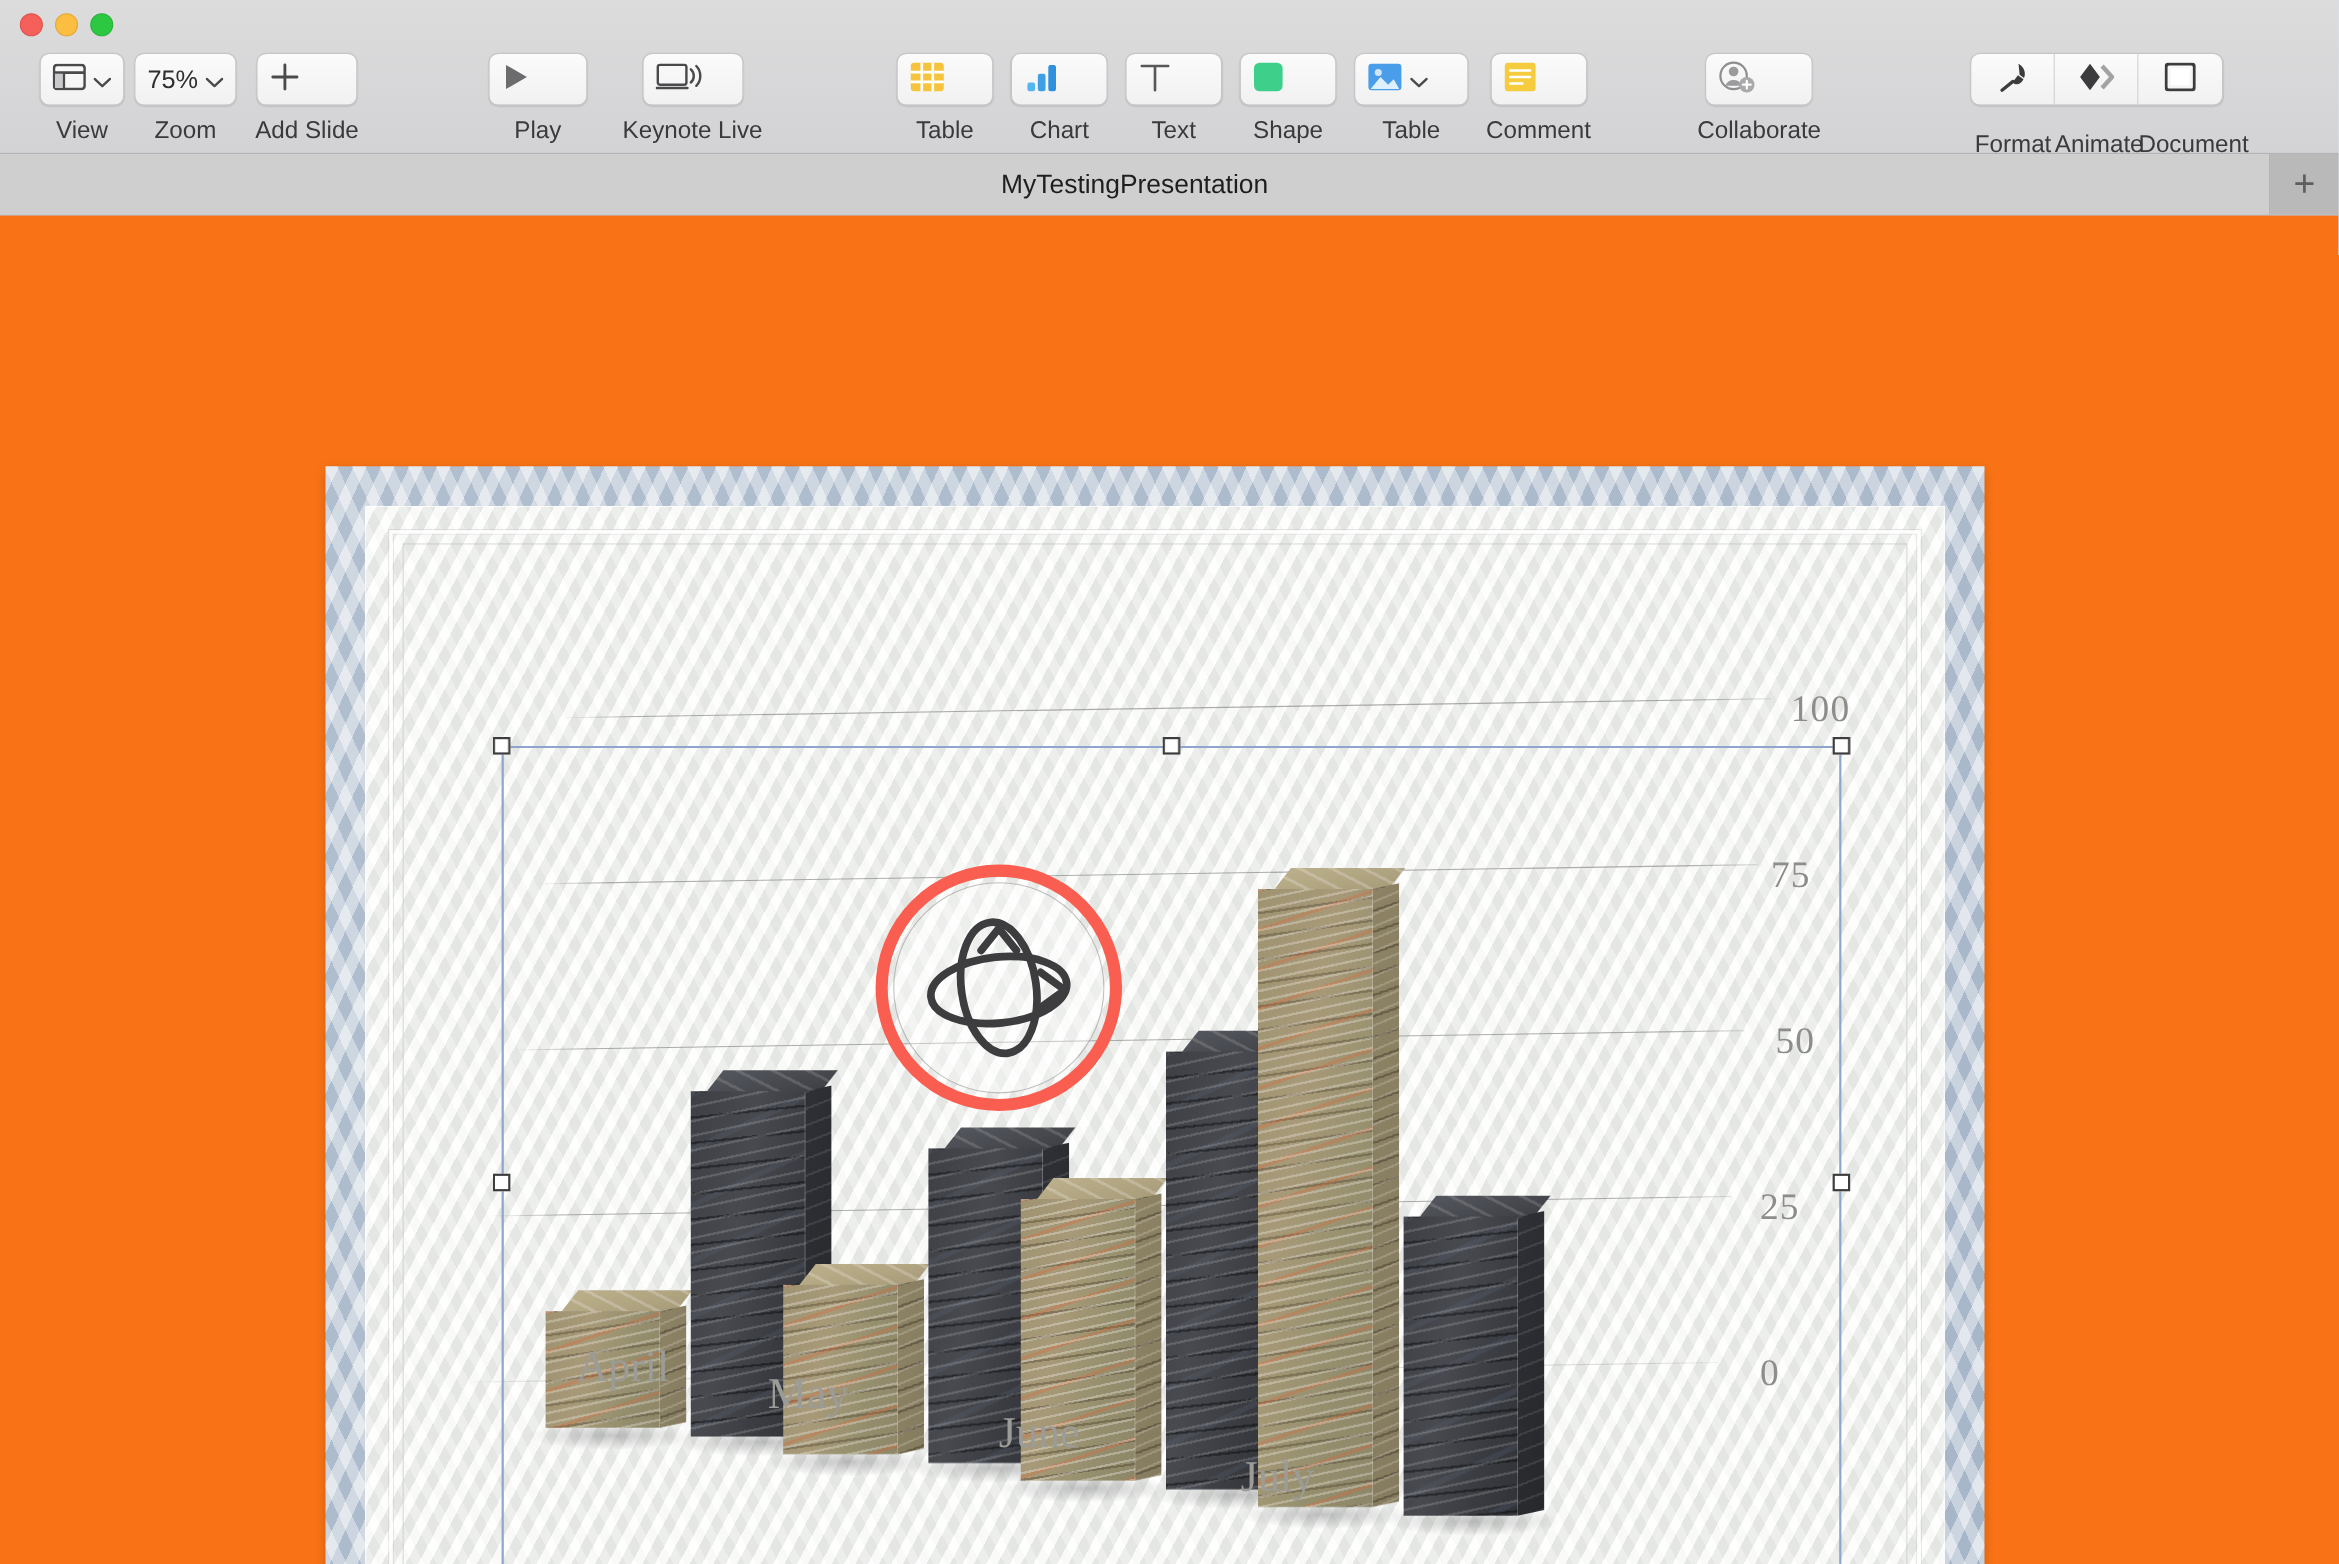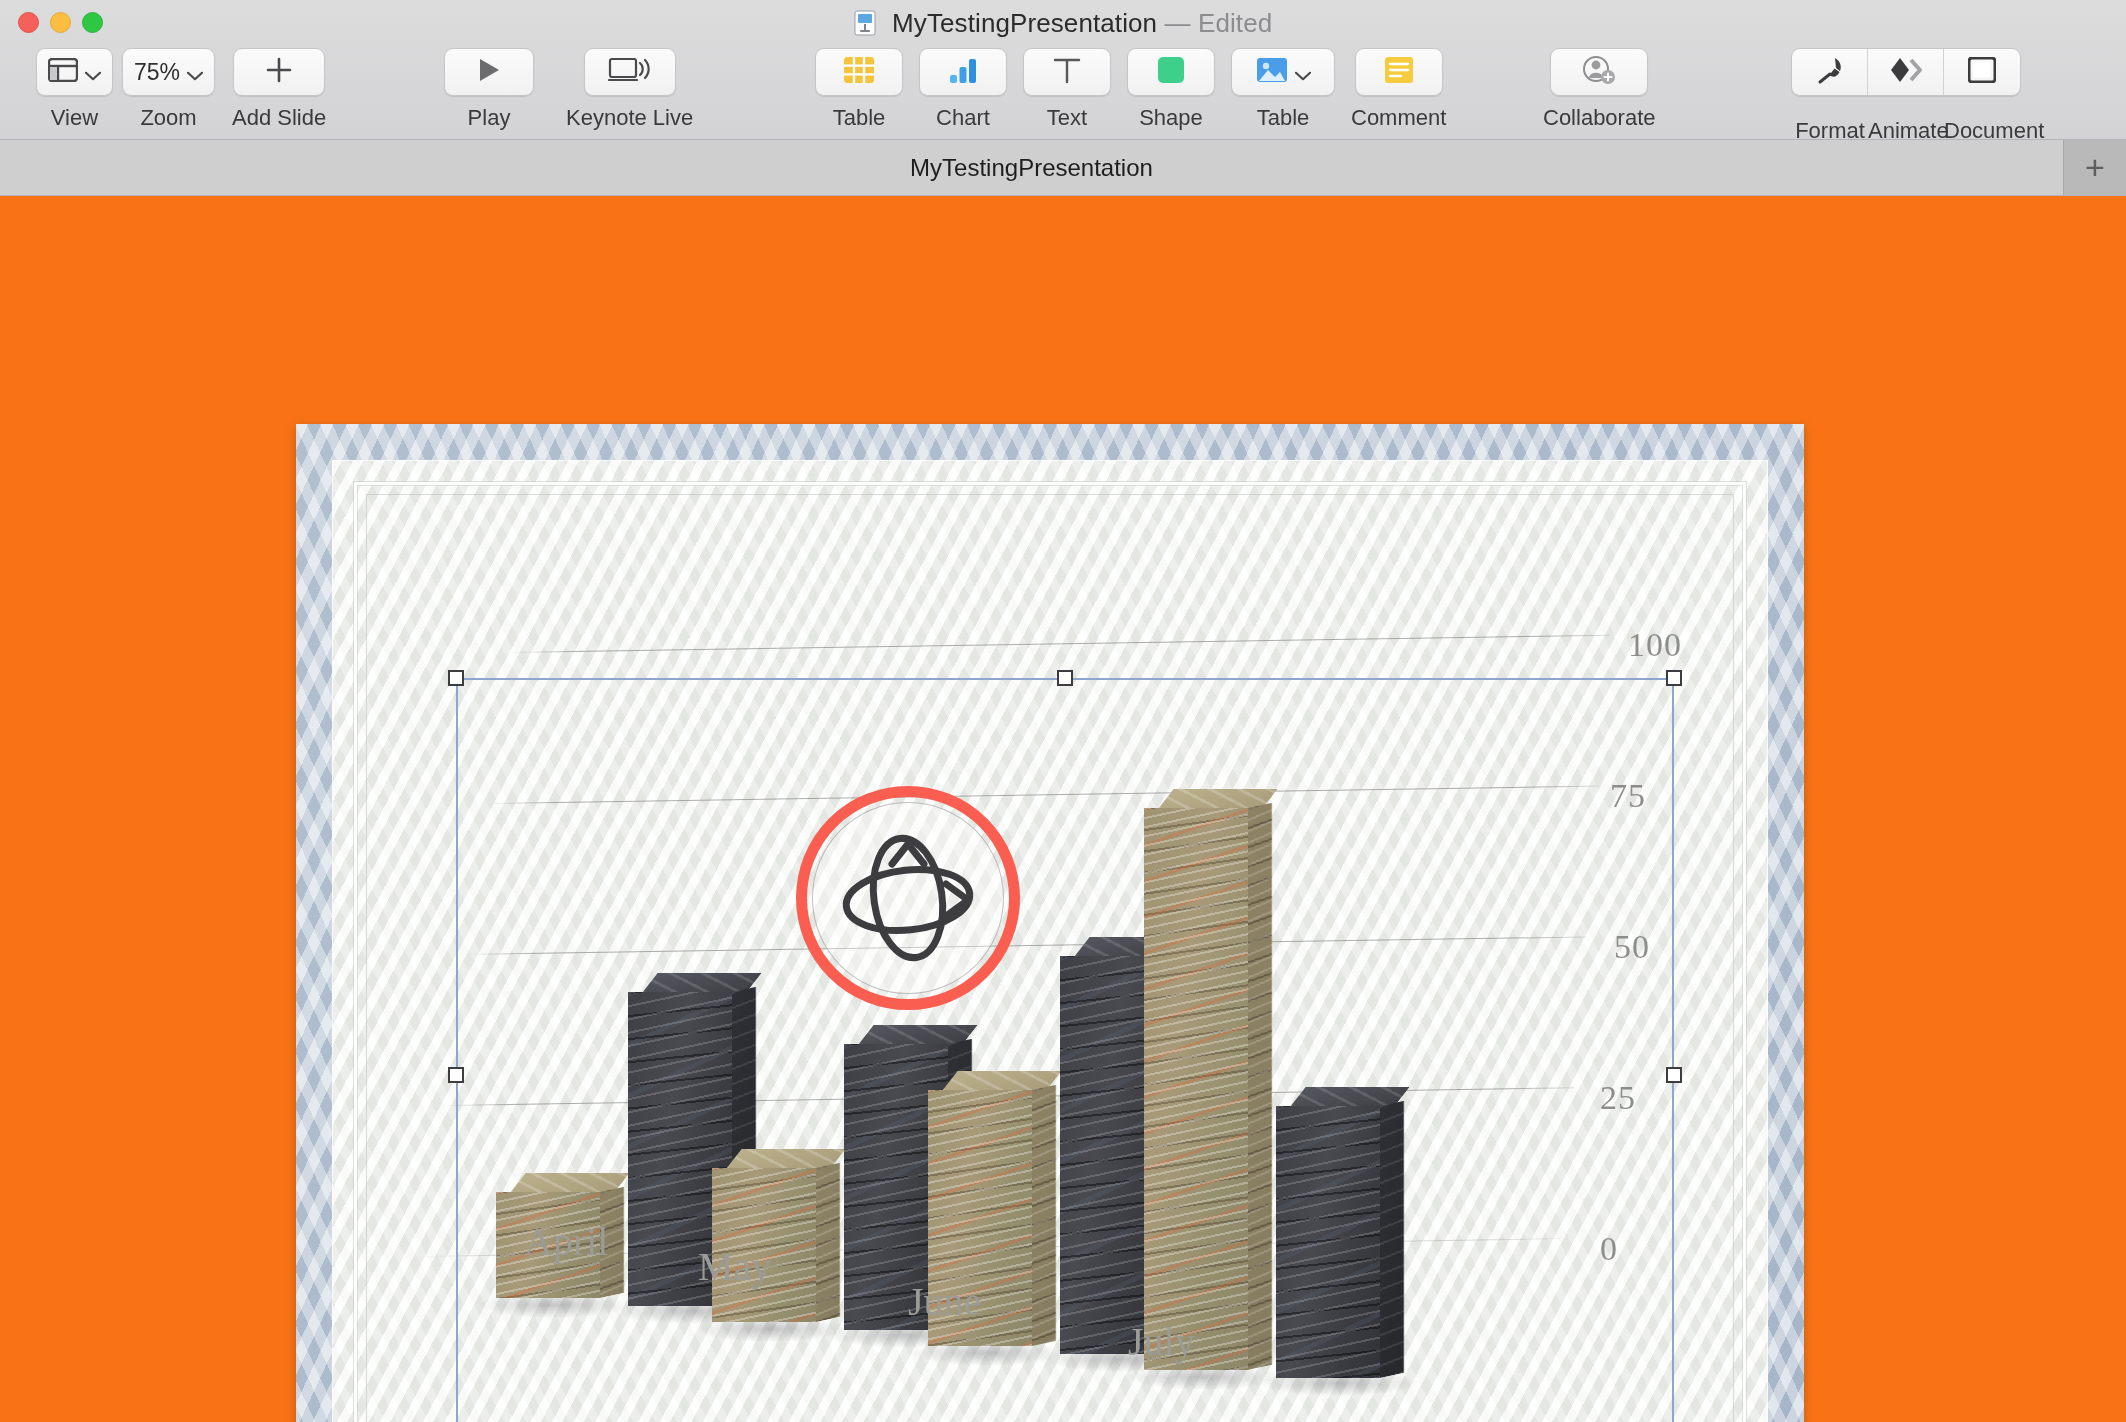--- a/index.html
+++ b/index.html
@@ -47,21 +47,21 @@
   }
   .tb-item {
     position: absolute; top: 0;
     display: flex; flex-direction: column; align-items: center;
   }
   .tb-btn {
     height: 48px; min-width: 54px; border-radius: 9px;
     background: linear-gradient(to bottom,#fbfbfb,#f1f1f2);
     border: 1px solid #c6c6c8;
     box-shadow: 0 1px 1px rgba(0,0,0,.10);
-    display: flex; align-items: center; justify-content: center;
+    display: flex; align-items: center; 
     padding: 0 11px; gap: 7px;
   }
   .tb-label {
     margin-top: 9px; font-size: 22px; color: #3a3a3c;
     white-space: nowrap;
   }
   .seg-group {
     display: flex; height: 48px; border-radius: 9px; overflow: hidden;
     border: 1px solid #c6c6c8;
     background: linear-gradient(to bottom,#fbfbfb,#f1f1f2);
@@ -259,32 +259,20 @@
 <div class="window">
 
   <div class="toolbar">
 
     <div class="traffic-lights">
       <div class="tl tl-red"></div>
       <div class="tl tl-yellow"></div>
       <div class="tl tl-green"></div>
     </div>
 
-    <div class="win-title">
-      <span class="doc-icon">
-        <svg width="22" height="26" viewBox="0 0 22 26">
-          <rect x="1" y="1" width="20" height="24" rx="2" fill="#fcfcfc" stroke="#9aa0a6"></rect>
-          <rect x="4" y="4" width="14" height="9" rx="1" fill="#5aa8e0"></rect>
-          <rect x="10" y="14" width="2" height="6" fill="#7d848a"></rect>
-          <rect x="6" y="20" width="10" height="2" rx="1" fill="#7d848a"></rect>
-        </svg>
-      </span>
-      <span>MyTestingPresentation</span>
-      <span class="edited">— Edited</span>
-    </div>
 
     <div class="tb-groups">
 
       <div class="tb-item" style="left:36px;">
         <div class="tb-btn">
           <span>
             <svg width="30" height="24" viewBox="0 0 30 24">
               <rect x="1" y="1" width="28" height="22" rx="3" fill="none" stroke="#4a4a4c" stroke-width="2.4"></rect>
               <line x1="1" y1="8" x2="29" y2="8" stroke="#4a4a4c" stroke-width="2.4"></line>
               <line x1="10" y1="8" x2="10" y2="23" stroke="#4a4a4c" stroke-width="2.4"></line>

